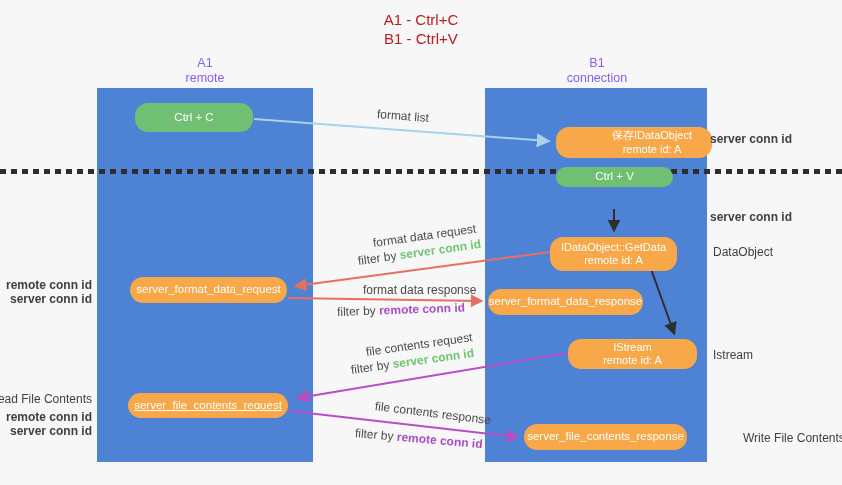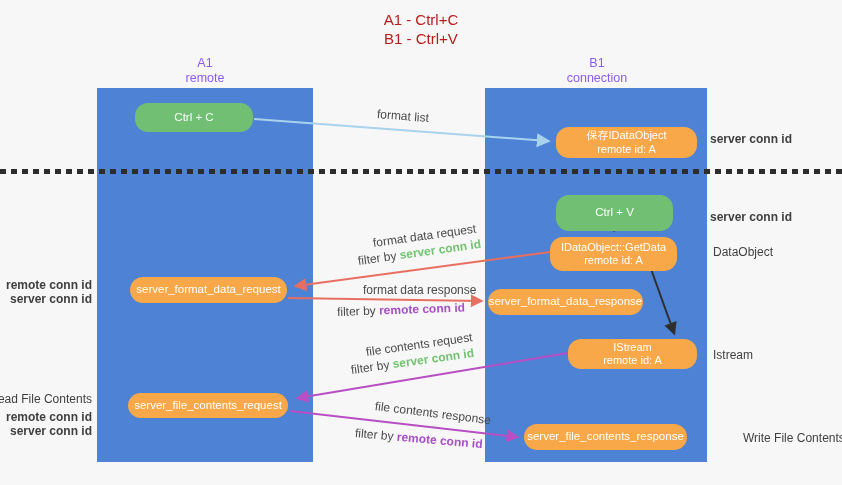--- a/index.html
+++ b/index.html
@@ -95,26 +95,26 @@
     <line x1="550" y1="252" x2="296" y2="286" stroke="#e76f61" stroke-width="2" marker-end="url(#ah-red)"></line>
     <line x1="288" y1="298" x2="481" y2="301" stroke="#e76f61" stroke-width="2" marker-end="url(#ah-red)"></line>
     <line x1="568" y1="353" x2="298" y2="398" stroke="#b84ec4" stroke-width="2" marker-end="url(#ah-purple)"></line>
     <line x1="290" y1="411" x2="517" y2="437" stroke="#b84ec4" stroke-width="2" marker-end="url(#ah-purple)"></line>
   </svg>
 
   <div class="node green" style="left:135px;top:103px;width:118px;height:29px;">
     <span>Ctrl + C</span>
   </div>
 
-  <div class="node orange" style="left:556px;top:127px;width:141px;height:31px;font-size:11px;">
+  <div class="node orange" style="left:556px;top:127px;width:120px;height:31px;font-size:11px;padding-left:36px;">
     <span>保存IDataObject</span>
     <span>remote id: A</span>
   </div>
 
-  <div class="node green" style="left:556px;top:195px;width:117px;height:36px;">
+  <div class="node green" style="left:556px;top:167px;width:117px;height:20px;">
     <span>Ctrl + V</span>
   </div>
 
   <div class="node orange" style="left:550px;top:237px;width:127px;height:34px;font-size:11px;">
     <span>IDataObject::GetData</span>
     <span>remote id: A</span>
   </div>
 
   <div class="node orange" style="left:130px;top:277px;width:157px;height:26px;">
     <span>server_format_data_request</span>
@@ -122,21 +122,21 @@
 
   <div class="node orange" style="left:488px;top:289px;width:155px;height:26px;">
     <span>server_format_data_response</span>
   </div>
 
   <div class="node orange" style="left:568px;top:339px;width:129px;height:30px;font-size:11px;">
     <span>IStream</span>
     <span>remote id: A</span>
   </div>
 
-  <div class="node orange" style="left:128px;top:393px;width:160px;height:25px;">
+  <div class="node orange" style="left:128px;top:393px;width:160px;height:25px;text-decoration:underline;">
     <span>server_file_contents_request</span>
   </div>
 
   <div class="node orange" style="left:524px;top:424px;width:163px;height:26px;">
     <span>server_file_contents_response</span>
   </div>
 
   <div class="flow-label" style="left:377px;top:107px;transform:rotate(4.5deg);">format list</div>
 
   <div class="flow-label" style="left:373px;top:236px;transform:rotate(-8deg);">format data request</div>

